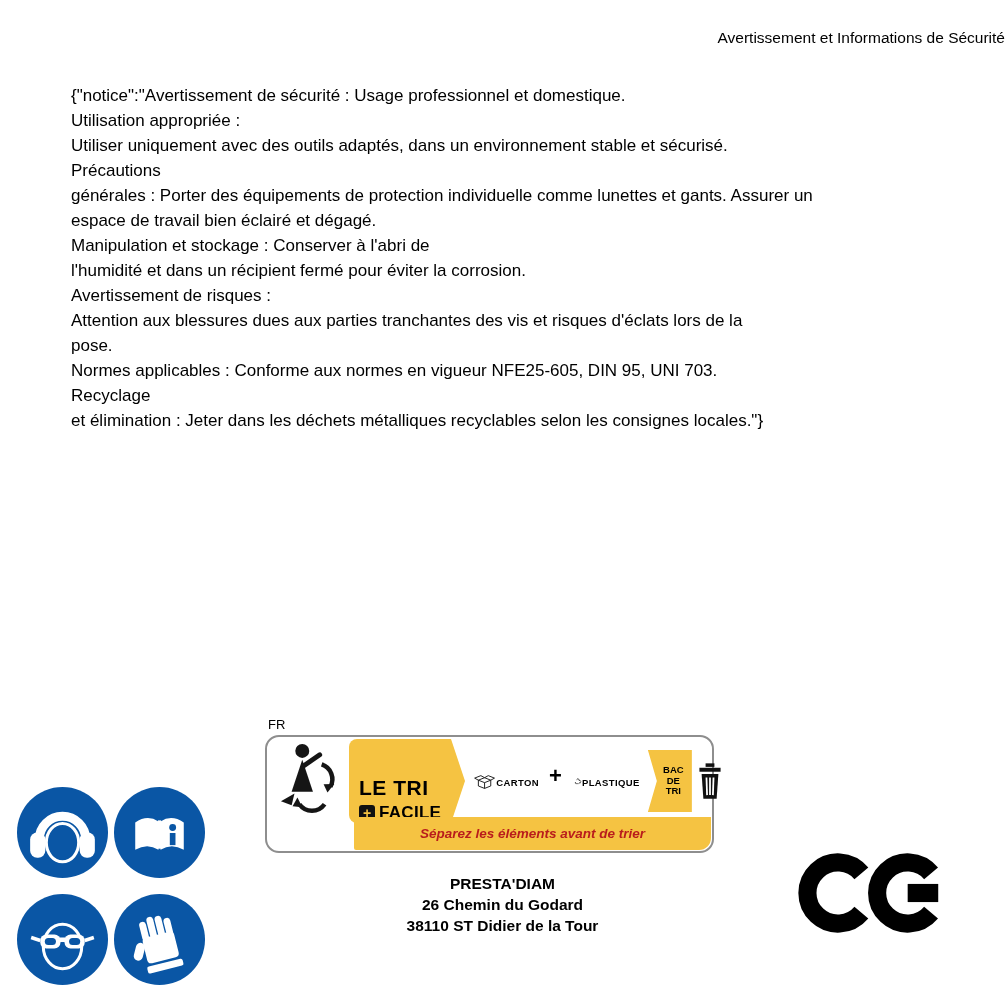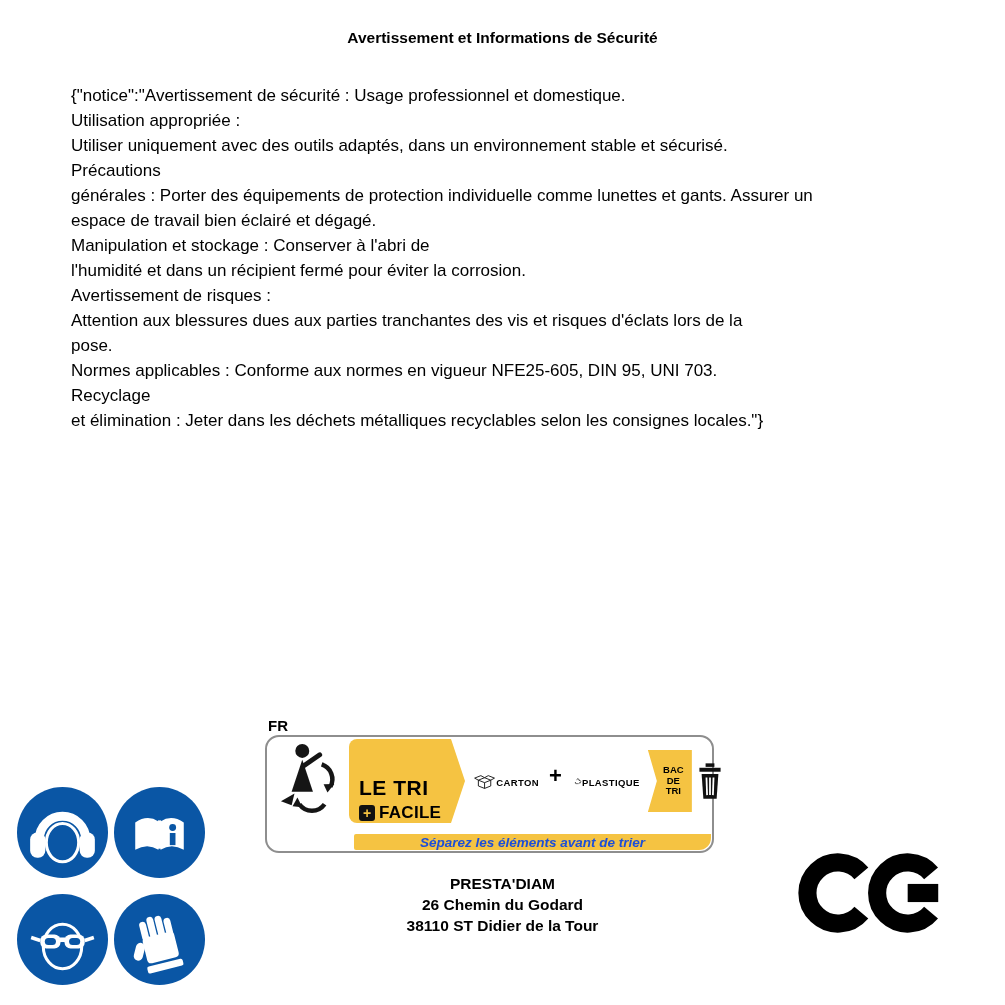--- a/index.html
+++ b/index.html
@@ -2,35 +2,35 @@
 <html style="--safety-blue: #0a56a5; --triman-yellow: #f5c342; --text: #000000;"><head>
 <meta charset="utf-8">
 <style>
   html,body { margin:0; padding:0; background:#fff; }
   .page {
     position:relative; width:1005px; height:1005px; background:#fff;
     font-family:"Liberation Sans", sans-serif; color:#000; overflow:hidden;
   }
   .title {
     position:absolute; top:29px; left:0; width:100%;
-    text-align:center; font-weight:bold; font-size:15.5px;
+    text-align:right; font-weight:normal; font-size:15.5px;
   }
   .notice {
     position:absolute; top:83px; left:71px; width:925px;
     font-size:17px; line-height:25px; white-space:pre-line;
   }
   
   .icons {
     position:absolute; left:17px; top:787px;
     display:grid; grid-template-columns:91px 91px; grid-auto-rows:91px;
     column-gap:6px; row-gap:16px;
   }
   .icon-circle { width:91px; height:91px; }
   
-  .fr { position:absolute; left:268px; top:717px; font-weight:bold; font-size:15px; }
+  .fr { position:absolute; left:268px; top:717px; font-weight:normal; font-size:13px; }
   .triman-box {
     position:absolute; left:265px; top:735px; width:449px; height:118px;
     border:2px solid #8e8e8e; border-radius:14px; box-sizing:border-box; background:#fff;
   }
   .triman-row { display:flex; align-items:center; height:88px; padding-left:12px; }
   .triman-svg { width:64px; height:78px; align-self:flex-start; margin-top:4px; flex:none; }
   .letri {
     width:116px; height:84px; margin-left:6px; flex:none;
     background:var(--triman-yellow,#f5c342);
     clip-path:polygon(0 0, calc(100% - 14px) 0, 100% 50%, calc(100% - 14px) 100%, 0 100%);
@@ -50,24 +50,24 @@
   .bacflag {
     width:44px; height:62px; margin-left:8px; flex:none;
     background:var(--triman-yellow,#f5c342);
     clip-path:polygon(0 0, 100% 0, 100% 100%, 0 100%, 9px 50%);
     display:flex; flex-direction:column; justify-content:center; align-items:center;
     padding-left:7px; box-sizing:border-box;
     font-weight:bold; font-size:9.5px; line-height:10.5px; text-align:center;
   }
   .bin-svg { width:30px; height:42px; margin-left:3px; flex:none; }
   .strip {
-    position:absolute; left:87px; right:1px; bottom:1px; height:16px;
+    position:absolute; left:87px; right:1px; bottom:1px; height:33px;
     background:var(--triman-yellow,#f5c342); border-radius:2px 0 12px 2px;
     display:flex; align-items:center; justify-content:center;
-    font-style:italic; font-weight:bold; font-size:13.5px; color:#1d4ed8;
+    font-style:italic; font-weight:bold; font-size:13.5px; color:#b91c1c;
   }
   .contact {
     position:absolute; left:250px; top:873px; width:505px;
     text-align:center; font-weight:bold; font-size:15.5px; line-height:21px;
   }
   .ce { position:absolute; left:795px; top:845px; width:148px; height:96px; }
 </style>
 </head>
 <body>
 

